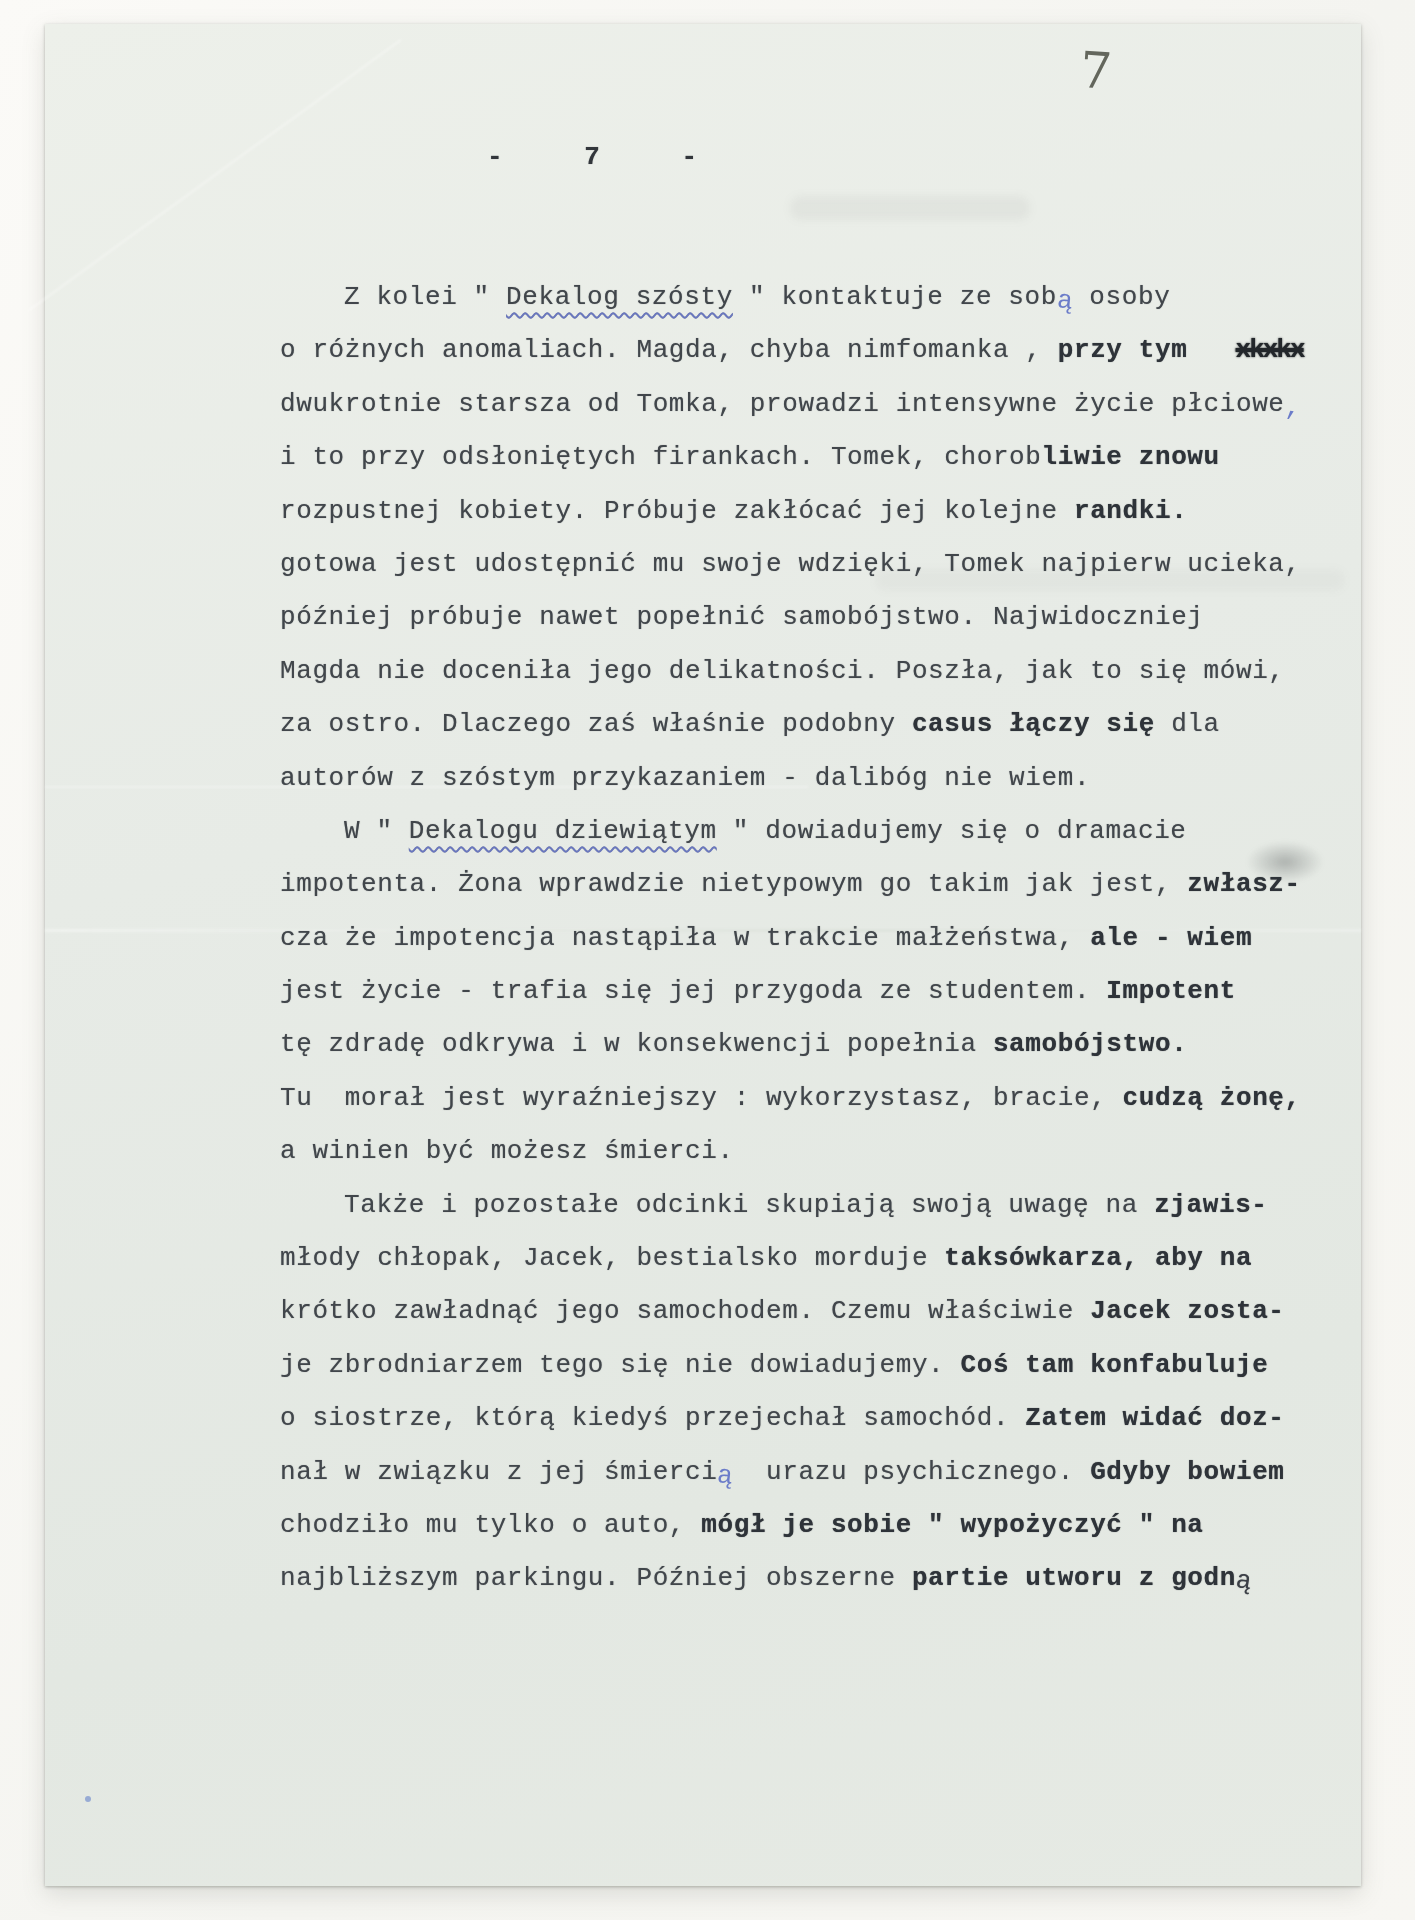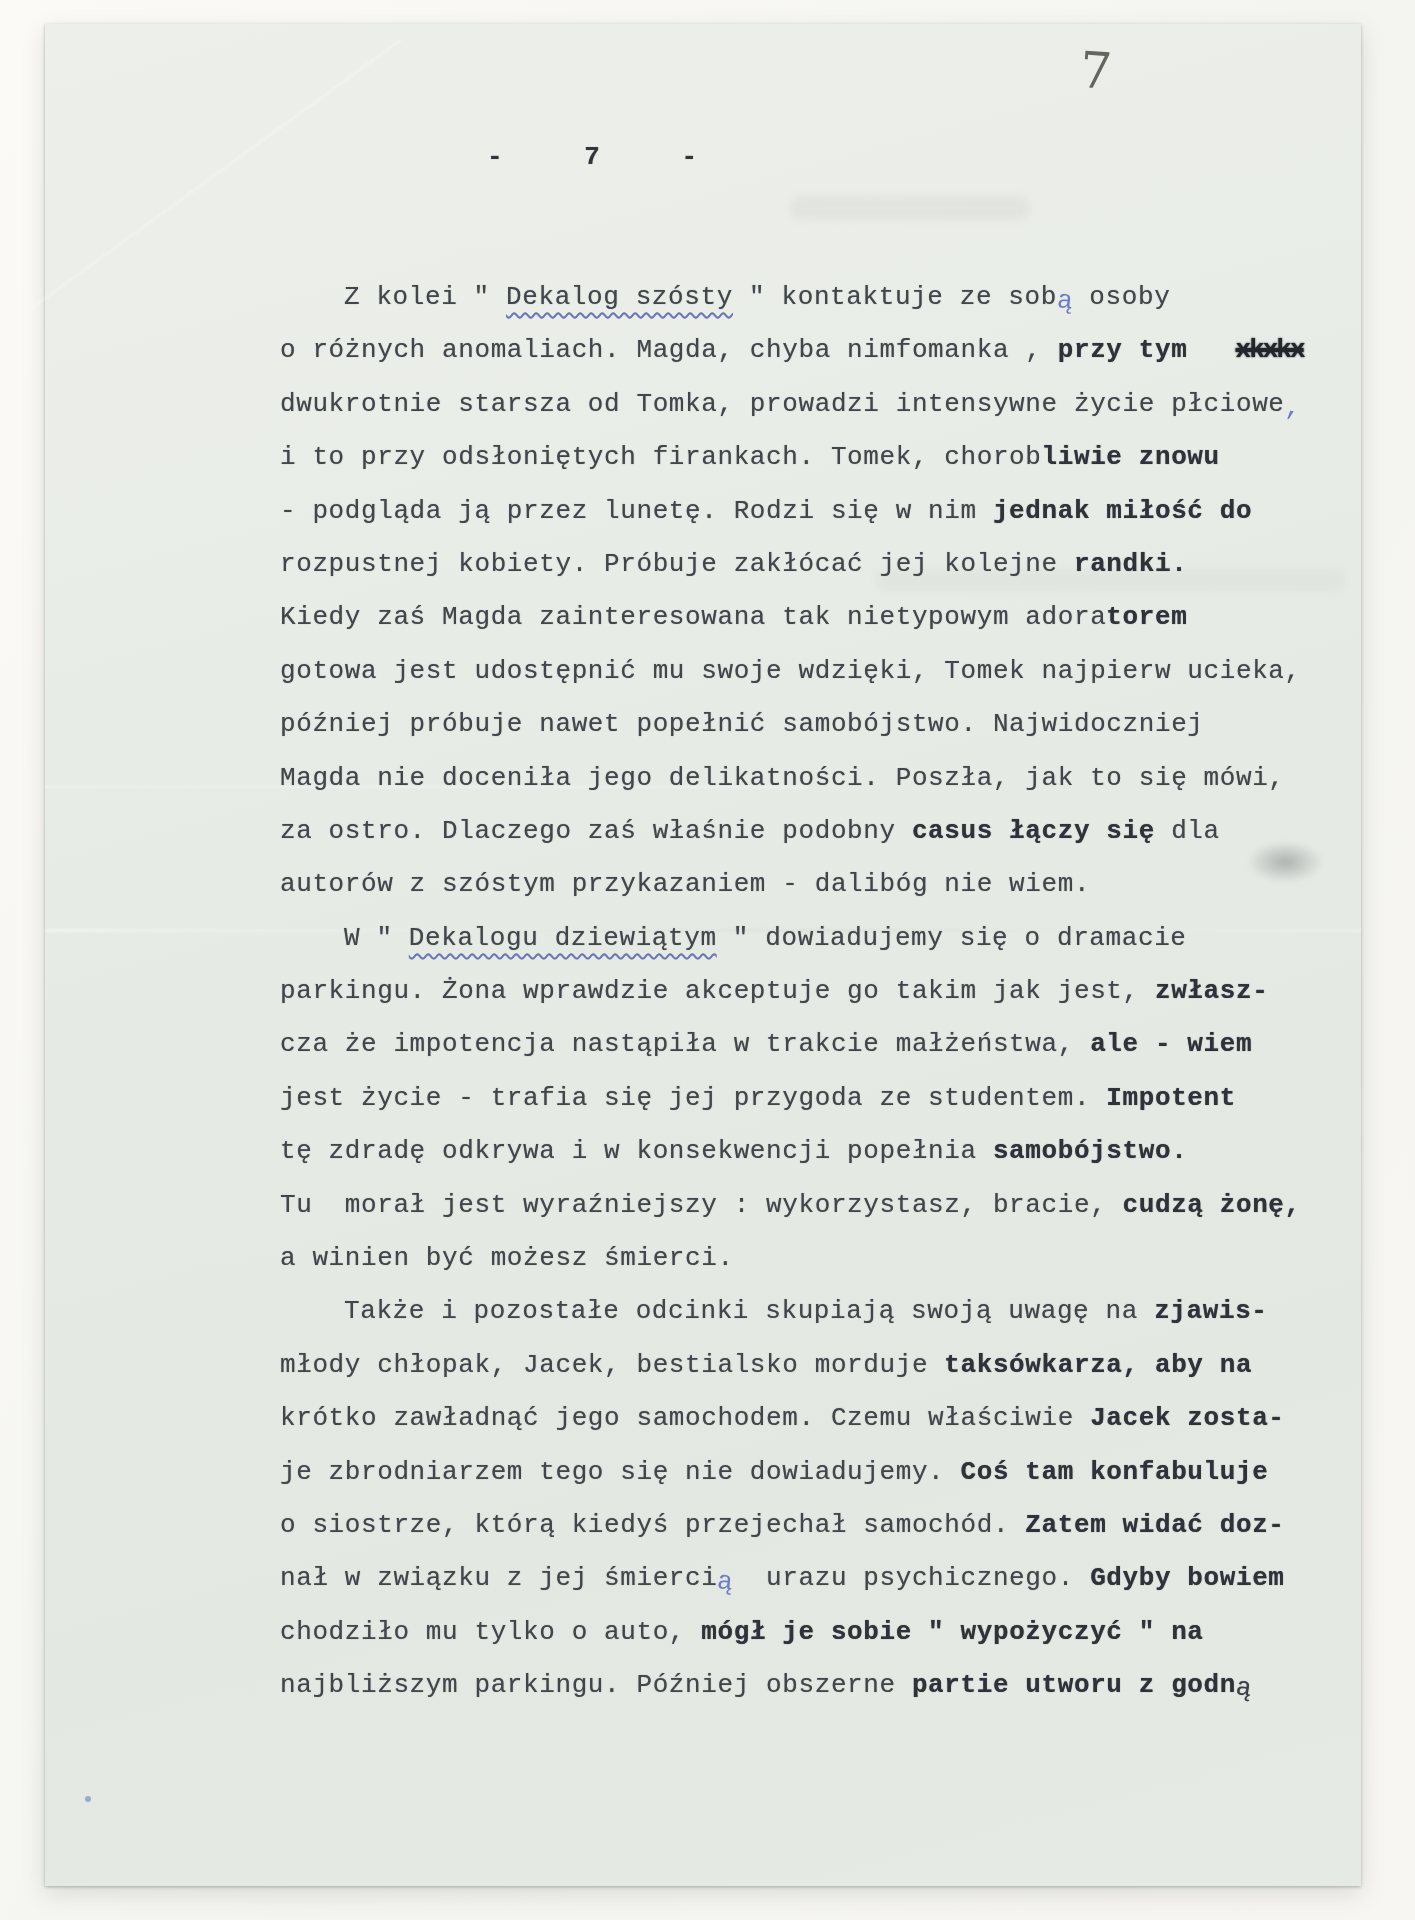--- a/index.html
+++ b/index.html
@@ -147,30 +147,28 @@
 
     <div class="hand-number">7</div>
 
     <div class="typed-header">-     7     -</div>
 
     <div class="text-block" id="text-lines">
         <div class="line indent"><span class="seg-n">Z kolei " </span><span class="seg-u">Dekalog szósty</span><span class="seg-n"> " kontaktuje ze sob</span><span class="seg-ib">ą</span><span class="seg-n"> osoby</span></div>
         <div class="line"><span class="seg-n">o różnych anomaliach. Magda, chyba nimfomanka , </span><span class="seg-b">przy tym </span><span class="seg-x">xkxkx</span></div>
         <div class="line"><span class="seg-n">dwukrotnie starsza od Tomka, prowadzi intensywne życie płciowe</span><span class="seg-ib">,</span></div>
         <div class="line"><span class="seg-n">i to przy odsłoniętych firankach. Tomek, chorob</span><span class="seg-b">liwie znowu</span></div>
-        <div class="line"><span class="seg-n">- podgląda ją przez lunetę. Rodzi się w nim </span><span class="seg-b">jednak miłość do</span></div>
         <div class="line"><span class="seg-n">rozpustnej kobiety. Próbuje zakłócać jej kolejne </span><span class="seg-b">randki.</span></div>
-        <div class="line"><span class="seg-n">Kiedy zaś Magda zainteresowana tak nietypowym adora</span><span class="seg-b">torem</span></div>
         <div class="line"><span class="seg-n">gotowa jest udostępnić mu swoje wdzięki, Tomek najpierw ucieka,</span></div>
         <div class="line"><span class="seg-n">później próbuje nawet popełnić samobójstwo. Najwidoczniej</span></div>
         <div class="line"><span class="seg-n">Magda nie doceniła jego delikatności. Poszła, jak to się mówi,</span></div>
         <div class="line"><span class="seg-n">za ostro. Dlaczego zaś właśnie podobny </span><span class="seg-b">casus łączy się</span><span class="seg-n"> dla</span></div>
         <div class="line"><span class="seg-n">autorów z szóstym przykazaniem - dalibóg nie wiem.</span></div>
         <div class="line indent"><span class="seg-n">W " </span><span class="seg-u">Dekalogu dziewiątym</span><span class="seg-n"> " dowiadujemy się o dramacie</span></div>
-        <div class="line"><span class="seg-n">parkingu. Żona wprawdzie akceptuje go takim jak jest, </span><span class="seg-b">zwłasz-</span></div>
+        <div class="line"><span class="seg-n">impotenta. Żona wprawdzie nietypowym go takim jak jest, </span><span class="seg-b">zwłasz-</span></div>
         <div class="line"><span class="seg-n">cza że impotencja nastąpiła w trakcie małżeństwa, </span><span class="seg-b">ale - wiem</span></div>
         <div class="line"><span class="seg-n">jest życie - trafia się jej przygoda ze studentem. </span><span class="seg-b">Impotent</span></div>
         <div class="line"><span class="seg-n">tę zdradę odkrywa i w konsekwencji popełnia </span><span class="seg-b">samobójstwo.</span></div>
         <div class="line"><span class="seg-n">Tu  morał jest wyraźniejszy : wykorzystasz, bracie, </span><span class="seg-b">cudzą żonę,</span></div>
         <div class="line"><span class="seg-n">a winien być możesz śmierci.</span></div>
         <div class="line indent"><span class="seg-n">Także i pozostałe odcinki skupiają swoją uwagę na </span><span class="seg-b">zjawis-</span></div>
         <div class="line"><span class="seg-n">młody chłopak, Jacek, bestialsko morduje </span><span class="seg-b">taksówkarza, aby na</span></div>
         <div class="line"><span class="seg-n">krótko zawładnąć jego samochodem. Czemu właściwie </span><span class="seg-b">Jacek zosta-</span></div>
         <div class="line"><span class="seg-n">je zbrodniarzem tego się nie dowiadujemy. </span><span class="seg-b">Coś tam konfabuluje</span></div>
         <div class="line"><span class="seg-n">o siostrze, którą kiedyś przejechał samochód. </span><span class="seg-b">Zatem widać doz-</span></div>

